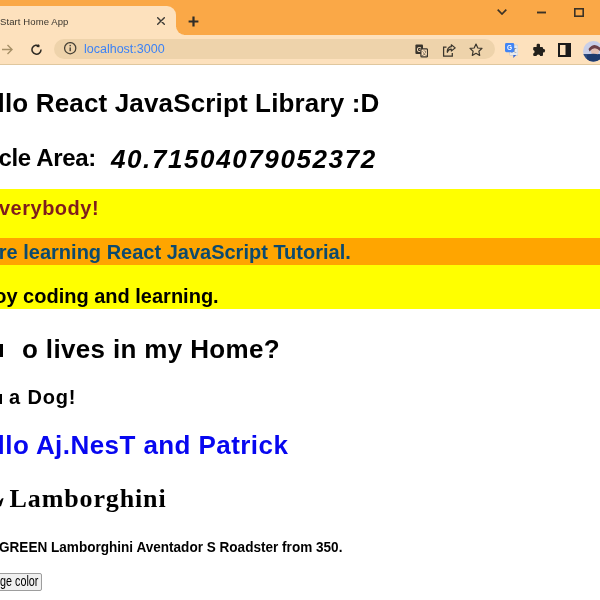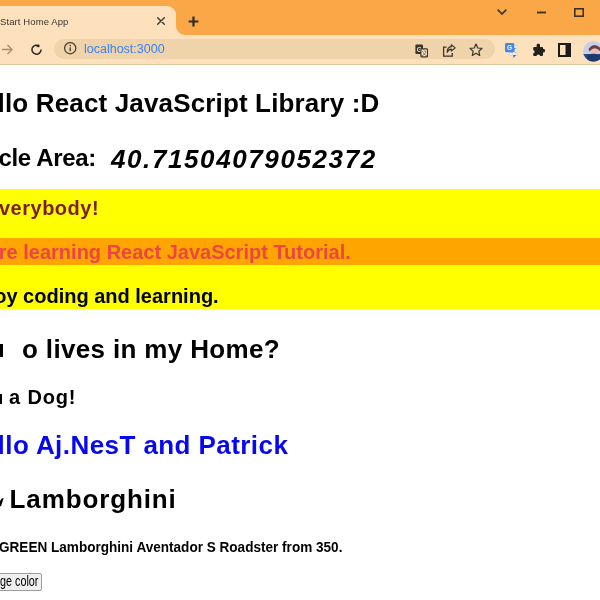--- a/index.html
+++ b/index.html
@@ -117,27 +117,27 @@
     </g>
   </svg>
 
   <div class="abs" style="left:-2.4px;top:88.3px;font-size:26px;font-weight:bold;letter-spacing:0.15px;">llo React JavaScript Library :D</div>
   <div class="abs" style="left:-1.5px;top:143.5px;font-size:24px;font-weight:bold;letter-spacing:-0.35px;">cle Area:</div>
   <div class="abs" style="left:111px;top:143.5px;font-size:26px;font-weight:bold;letter-spacing:1.6px;font-style:italic;">40.71504079052372</div>
 
   <div class="abs" style="left:0;top:189px;width:600px;height:119.5px;background:#ffff00;"></div>
   <div class="abs" style="left:0;top:238px;width:600px;height:27px;background:#ffa500;"></div>
   <div class="abs" style="left:-1px;top:196.8px;font-size:20px;font-weight:bold;color:#7f1d1d;letter-spacing:0.5px;">verybody!</div>
-  <div class="abs" style="left:-1.2px;top:241.2px;font-size:20px;font-weight:bold;color:#ef4444;">re learning React JavaScript Tutorial.</div>
+  <div class="abs" style="left:-1.2px;top:241.2px;font-size:20px;font-weight:bold;color:#0c4a6e;">re learning React JavaScript Tutorial.</div>
   <div class="abs" style="left:-5.8px;top:285.2px;font-size:20px;font-weight:bold;color:#000;">oy coding and learning.</div>
 
   <div class="abs" style="left:0;top:343.9px;width:2.8px;height:13.2px;background:#000;"></div>
   <div class="abs" style="left:22px;top:333.5px;font-size:26px;font-weight:bold;letter-spacing:0.35px;">o lives in my Home?</div>
   <div class="abs" style="left:0;top:393.9px;width:2.2px;height:10.4px;background:#000;"></div>
   <div class="abs" style="left:9px;top:386.2px;font-size:20px;font-weight:bold;letter-spacing:0.85px;text-align:right;">a Dog!</div>
   <div class="abs" style="left:-2.4px;top:430.3px;font-size:26px;font-weight:bold;color:#0707f0;letter-spacing:0.43px;">llo Aj.NesT and Patrick</div>
   <svg class="abs" style="left:0;top:498px" width="5" height="10" viewBox="0 0 5 10">
     <path d="M0 8.3 L0 2.8 L2 0.3 L3.6 0.3 L1 8.3 Z" fill="#000"></path>
   </svg>
-  <div class="abs" style="left:9.6px;top:483.5px;font-size:26px;font-weight:bold;letter-spacing:0.87px;">Lamborghini</div>
+  <div class="abs" style="left:9.6px;top:483.5px;font-size:26px;font-weight:bold;letter-spacing:0.87px;font-family:Liberation Serif, serif;">Lamborghini</div>
   <div class="abs" style="left:-1px;top:537.5px;font-size:15.5px;font-weight:bold;transform:scaleX(0.875);transform-origin:0 0;">GREEN Lamborghini Aventador S Roadster from 350.</div>
   <div class="abs" style="left:-46px;top:573.2px;width:88px;height:17.5px;background:#f0f0f0;border:1.2px solid #9d9d9d;border-radius:2px;box-sizing:border-box;"></div>
   <div class="abs" style="left:-0.5px;top:571.8px;font-size:15px;color:#000;transform:scaleX(0.72);transform-origin:0 0;">ge color</div>
 
 </body></html>

